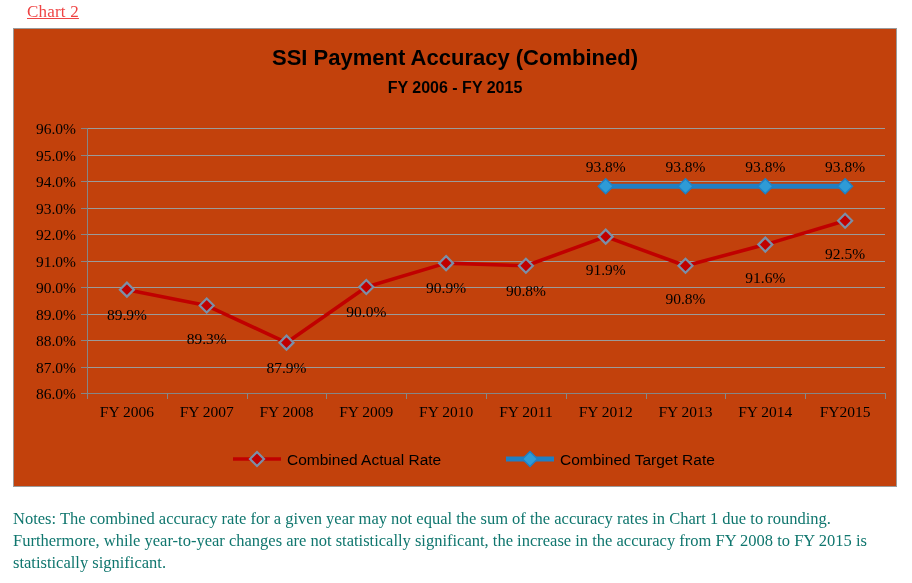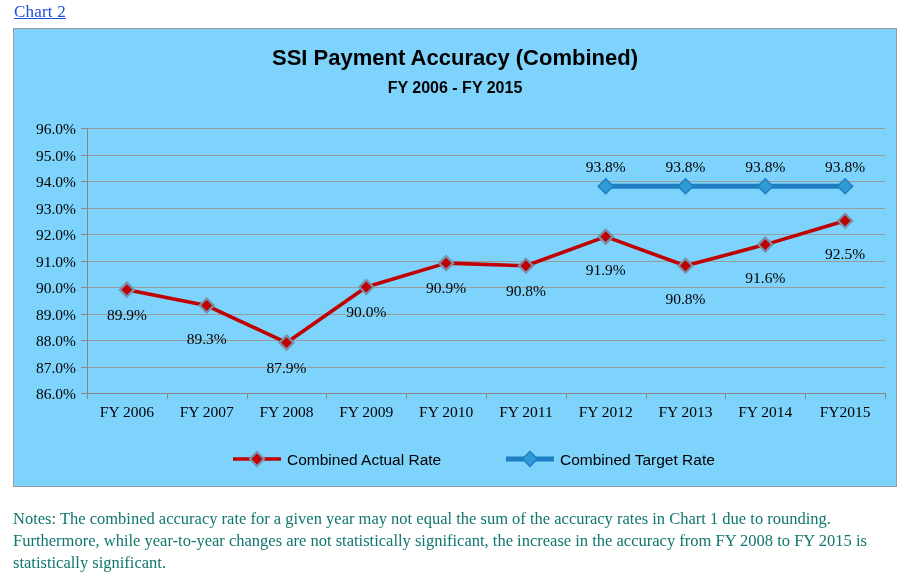--- a/index.html
+++ b/index.html
@@ -10,37 +10,37 @@
   body {
     width: 912px;
     height: 583px;
     font-family: "Liberation Serif", serif;
     color: #000000;
     position: relative;
     overflow: hidden;
   }
   #caption {
     position: absolute;
-    left: 14px;
+    left: 27px;
     top: 2px;
     font-family: "Liberation Serif", serif;
     font-size: 17px;
-    color: #1d4ed8;
+    color: #ef4444;
     text-decoration: underline;
     letter-spacing: 0.2px;
     text-align: right;
   }
   #chart-box {
     position: absolute;
     left: 13px;
     top: 28px;
     width: 884px;
     height: 459px;
     border: 1px solid #9b9b9b;
-    background: #7dd3fc;
+    background: #c2410c;
     box-sizing: border-box;
   }
   #chart-svg {
     display: block;
   }
   .title-main {
     font-family: "Liberation Sans", sans-serif;
     font-weight: bold;
     font-size: 22px;
     fill: #000000;

